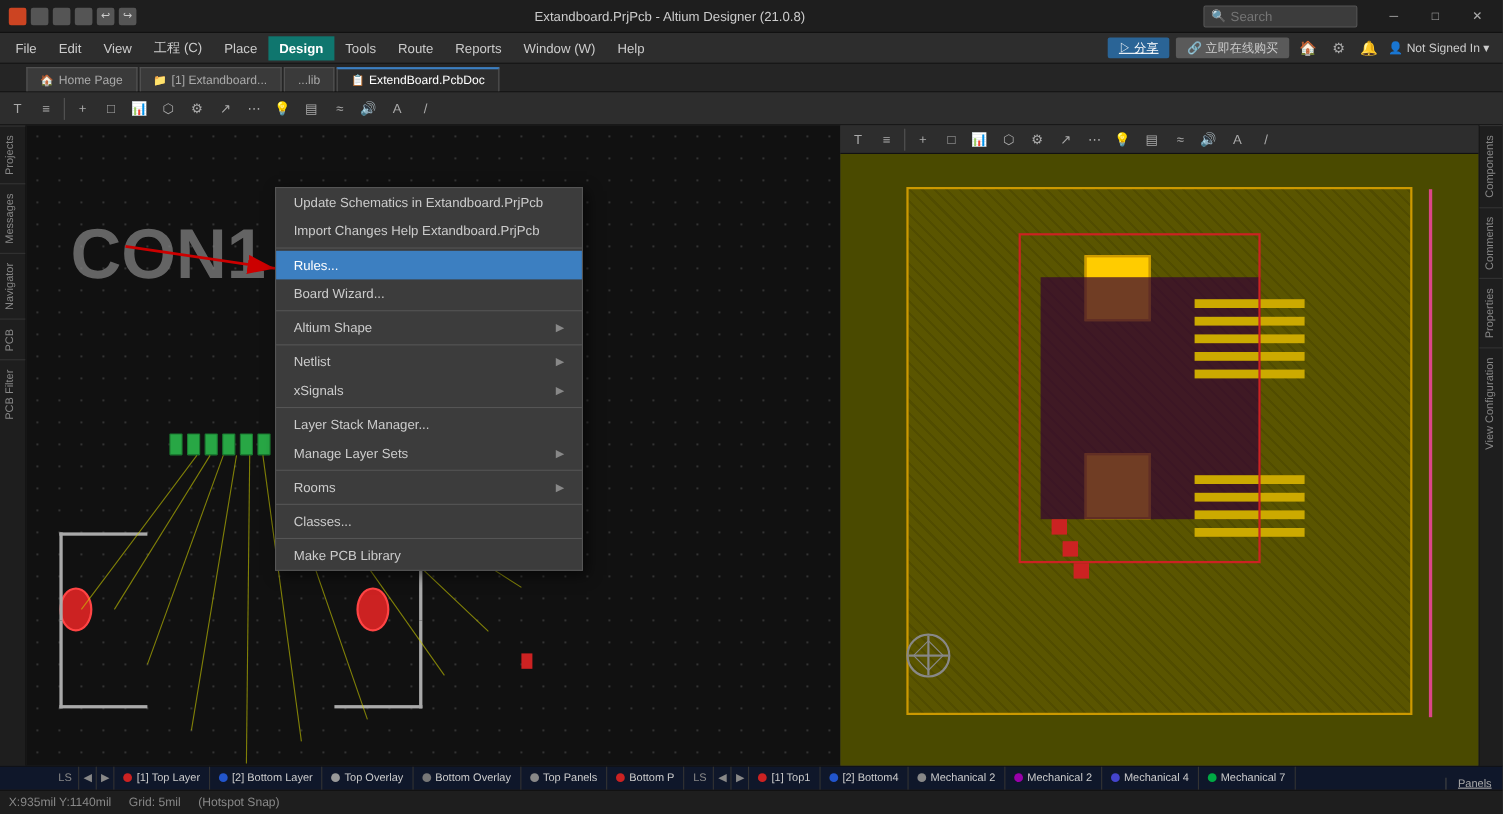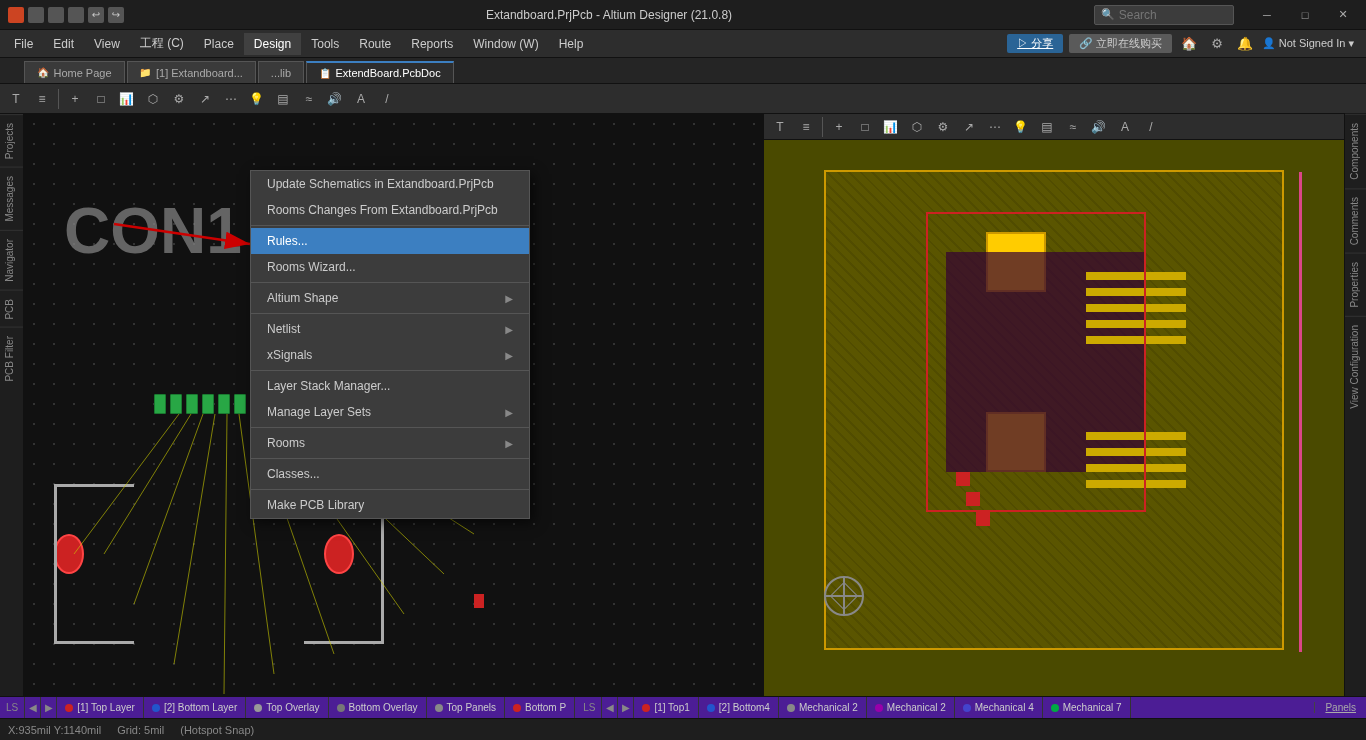--- a/index.html
+++ b/index.html
@@ -35,21 +35,21 @@
       border-bottom: 1px solid #111;
       padding: 0 4px;
     }
     .menu-item {
       padding: 4px 10px;
       cursor: pointer;
       color: #ccc;
       font-size: 12px;
       position: relative;
     }
-    .menu-item.active { background: #404040; color: #fff; }
+    .menu-item.active { background: #0f766e; color: #fff; font-weight: bold; }
     .menubar-right {
       margin-left: auto;
       display: flex;
       align-items: center;
       gap: 6px;
       padding-right: 8px;
     }
     .menubar-right .share-btn {
       background: #2a6496;
       color: #fff;
@@ -295,25 +295,26 @@
       padding: 0 8px;
       font-size: 11px;
       color: #888;
       border-top: 1px solid #111;
     }
     .status-item { margin-right: 16px; }
 
     
     #layer-tabs {
       height: 22px;
-      background: #4c1d95;
-      display: flex;
-      align-items: center;
+      background: #0f172a;
+      display: flex;
+      align-items: flex-end;
       overflow: hidden;
       border-top: 1px solid #111;
+      padding-left: 47px;
     }
     .layer-tab {
       display: flex;
       align-items: center;
       padding: 0 8px;
       height: 22px;
       font-size: 10px;
       color: #ccc;
       cursor: pointer;
       border-right: 1px solid #333;
@@ -487,28 +488,28 @@
         <line x1="251" y1="300" x2="420" y2="460" stroke="#cccc00" stroke-width="1" opacity="0.6"></line>
         <line x1="263" y1="300" x2="450" y2="420" stroke="#cccc00" stroke-width="1" opacity="0.6"></line>
       </svg>
     </div>
 
     <div id="dropdown-menu">
       <div class="dropdown-item">
         <span>Update Schematics in Extandboard.PrjPcb</span>
       </div>
       <div class="dropdown-item">
-        <span>Rooms Changes From Extandboard.PrjPcb</span>
+        <span>Import Changes Help Extandboard.PrjPcb</span>
       </div>
       <div class="dropdown-sep"></div>
       <div class="dropdown-item highlighted">
         <span>Rules...</span>
       </div>
       <div class="dropdown-item">
-        <span>Rooms Wizard...</span>
+        <span>Board Wizard...</span>
       </div>
       <div class="dropdown-sep"></div>
       <div class="dropdown-item">
         <span>Altium Shape</span>
         <span class="dropdown-arrow">▶</span>
       </div>
       <div class="dropdown-sep"></div>
       <div class="dropdown-item">
         <span>Netlist</span>
         <span class="dropdown-arrow">▶</span>

